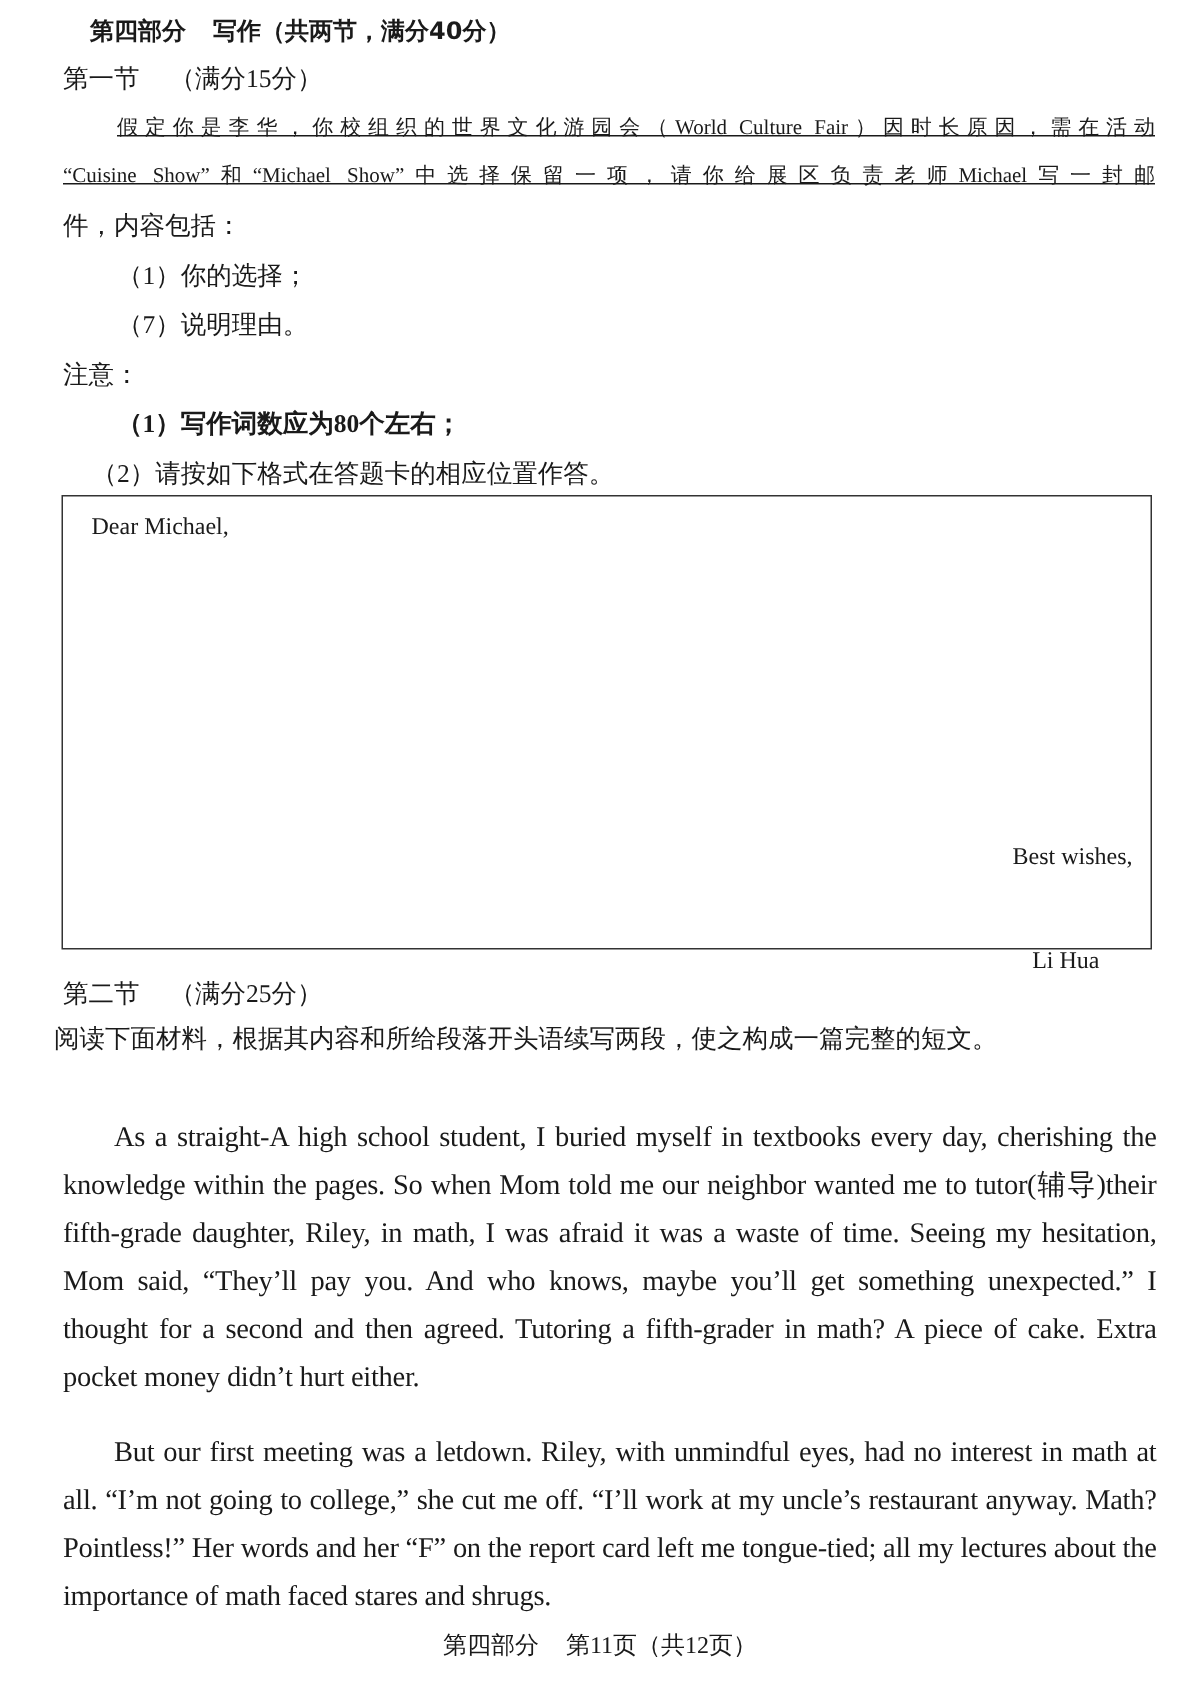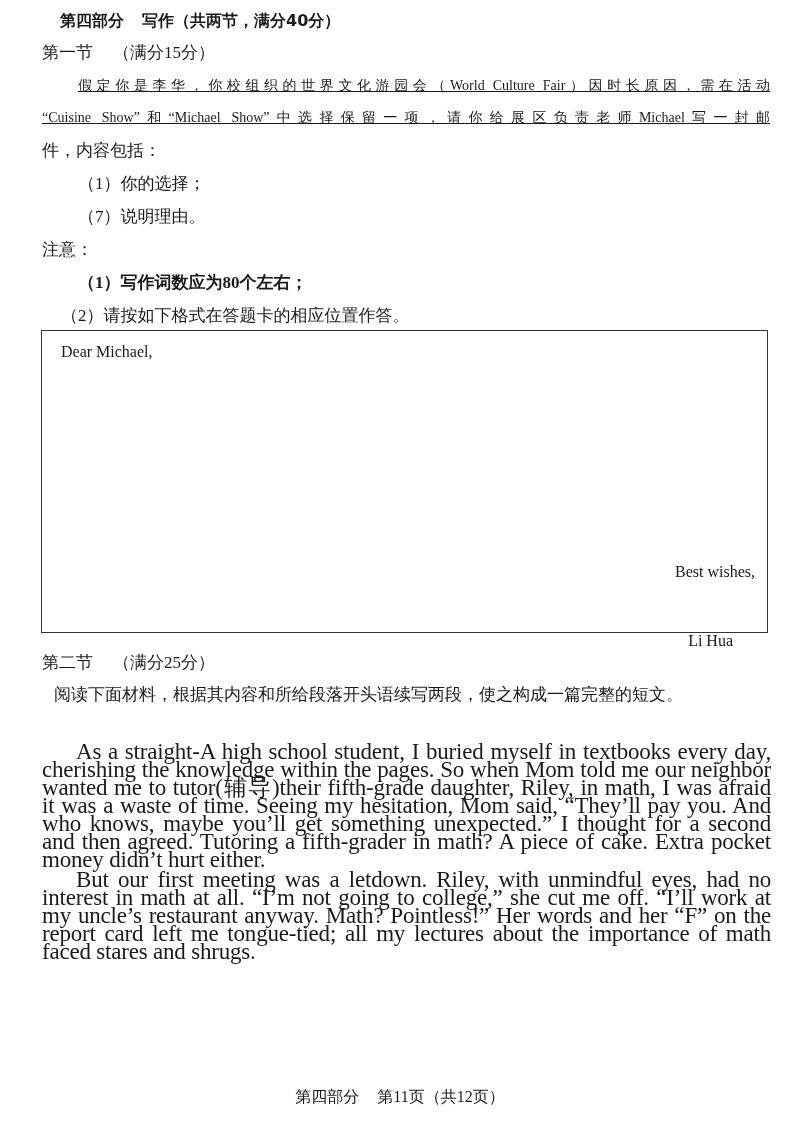--- a/index.html
+++ b/index.html
@@ -66,22 +66,22 @@
       position: absolute;
       right: 34px;
       top: 264px;
       font-size: 16px;
       margin-top: 37px;
     }
     .passage {
       position: absolute;
       left: 42px;
       width: 729px;
-      font-size: 23px;
-      line-height: 18px;
+      font-size: 19px;
+      line-height: 32px;
     }
     .passage p {
       margin: 0;
       text-indent: 34px;
       text-align: justify;
       font-family: "Liberation Serif", serif;
       letter-spacing: -0.2px;
     }
     .footer {
       position: absolute;
@@ -117,22 +117,22 @@
 
 <div class="letter-box">
   <div class="salutation">Dear Michael,</div>
   <div class="closing">Best wishes,</div>
   <div class="signature">Li Hua</div>
 </div>
 
 <div class="line sec-title" style="left:42px; top:652px;">
   <span>第二节</span><span class="gap"></span><span>（满分25分）</span>
 </div>
-<div class="line" style="left:54px; top:684px;">阅读下面材料，根据其内容和所给段落开头语续写两段，使之构成一篇完整的短文。</div>
+<div class="line" style="left:36px; top:684px;font-family:Liberation Mono, monospace;">阅读下面材料，根据其内容和所给段落开头语续写两段，使之构成一篇完整的短文。</div>
 
 <div class="passage" style="top:743px;">
   <p>As a straight-A high school student, I buried myself in textbooks every day, cherishing the knowledge within the pages. So when Mom told me our neighbor wanted me to tutor(辅导)their fifth-grade daughter, Riley, in math, I was afraid it was a waste of time. Seeing my hesitation, Mom said, “They’ll pay you. And who knows, maybe you’ll get something unexpected.” I thought for a second and then agreed. Tutoring a fifth-grader in math? A piece of cake. Extra pocket money didn’t hurt either.</p>
-  <p style="margin-top:2px;">But our first meeting was a letdown. Riley, with unmindful eyes, had no interest in math at all. “I’m not going to college,” she cut me off. “I’ll work at my uncle’s restaurant anyway. Math? Pointless!” Her words and her “F” on the report card left me tongue-tied; all my lectures about the importance of math faced stares and shrugs.</p>
+  <p style="margin-top:18px;">But our first meeting was a letdown. Riley, with unmindful eyes, had no interest in math at all. “I’m not going to college,” she cut me off. “I’ll work at my uncle’s restaurant anyway. Math? Pointless!” Her words and her “F” on the report card left me tongue-tied; all my lectures about the importance of math faced stares and shrugs.</p>
 </div>
 
 <div class="footer">
   <span>第四部分</span><span class="gap"></span><span>第11页（共12页）</span>
 </div>
 
 </body></html>

